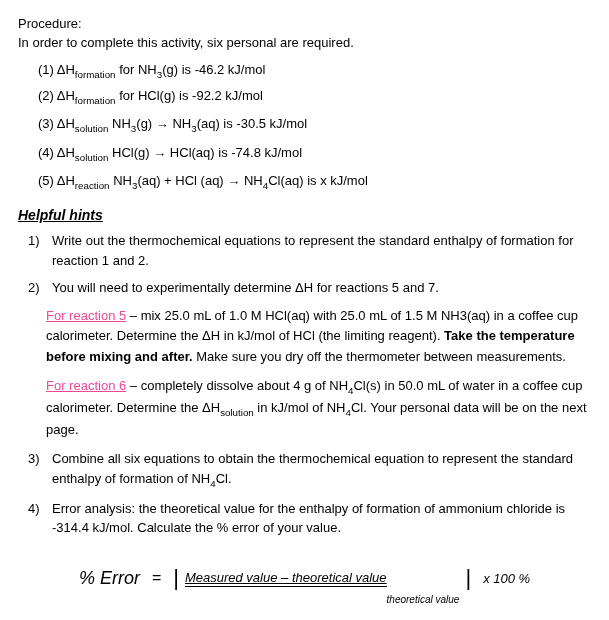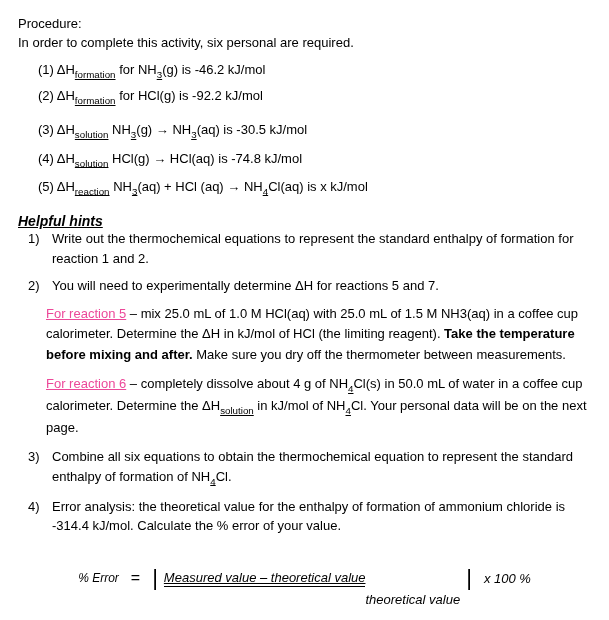--- a/index.html
+++ b/index.html
@@ -25,20 +25,21 @@
       margin-bottom: 14px;
     }
     .equations-list li {
       margin-bottom: 4px;
       line-height: 1.5;
     }
     .helpful-hints-title {
       font-weight: bold;
       font-style: italic;
       text-decoration: underline;
+      margin-bottom: 8px;
       font-size: 14px;
     }
     .hints-list {
       list-style: none;
       margin-left: 10px;
       margin-bottom: 10px;
     }
     .hints-list > li {
       margin-bottom: 8px;
       line-height: 1.5;
@@ -60,33 +61,32 @@
     }
     .reaction-link {
       text-decoration: underline;
       color: #ec4899;
     }
     .bold-text {
       font-weight: bold;
     }
     sub {
       font-size: 0.75em;
-      text-decoration: underline;
     }
     .percent-error-section {
       margin-top: 14px;
       display: flex;
       align-items: center;
       justify-content: center;
       font-size: 15px;
       gap: 8px;
     }
     .percent-error-label {
       font-style: italic;
-      font-size: 12px;
+      font-size: 18px;
     }
     .equals-sign {
       font-size: 16px;
       margin: 0 4px;
     }
     .fraction-wrapper {
       display: flex;
       align-items: center;
       gap: 6px;
     }
@@ -104,21 +104,21 @@
     }
     .fraction-numerator {
       border-bottom: 1px solid #000;
       padding-bottom: 1px;
       white-space: nowrap;
       text-decoration: underline;
       font-size: 13px;
     }
     .fraction-denominator {
       padding-top: 1px;
-      font-size: 13px;
+      font-size: 10px;
       margin-top: 41px;
     }
     .x100 {
       font-style: italic;
       font-size: 13px;
       margin-left: 4px;
     }
   </style>
 </head>
 <body>
@@ -130,21 +130,21 @@
   <ol class="equations-list">
 
     <li>
       <span>(1) ΔH<sub>formation</sub> for NH<sub>3</sub>(g) is -46.2 kJ/mol</span>
     </li>
 
     <li>
       <span>(2) ΔH<sub>formation</sub> for HCl(g) is -92.2 kJ/mol</span>
     </li>
 
-    <li style="margin-top:12px;">
+    <li style="margin-top:6px;">
       <span>(3) ΔH<sub>solution</sub> NH<sub>3</sub>(g) → NH<sub>3</sub>(aq) is -30.5 kJ/mol</span>
     </li>
 
     <li style="margin-top:6px;">
       <span>(4) ΔH<sub>solution</sub> HCl(g) → HCl(aq) is -74.8 kJ/mol</span>
     </li>
 
     <li style="margin-top:6px;">
       <span>(5) ΔH<sub>reaction</sub> NH<sub>3</sub>(aq) + HCl (aq) → NH<sub>4</sub>Cl(aq) is x kJ/mol</span>
     </li>

